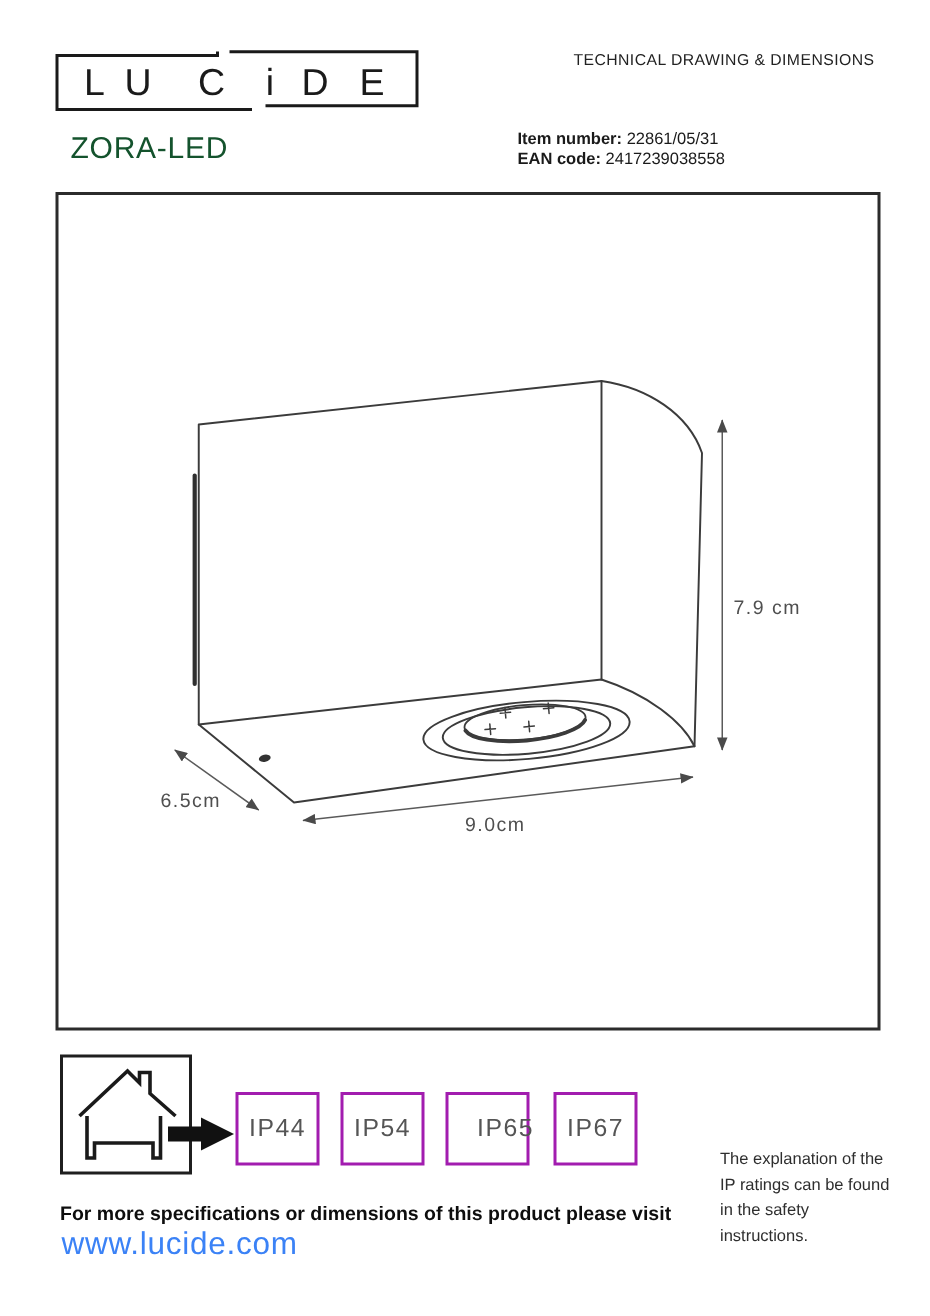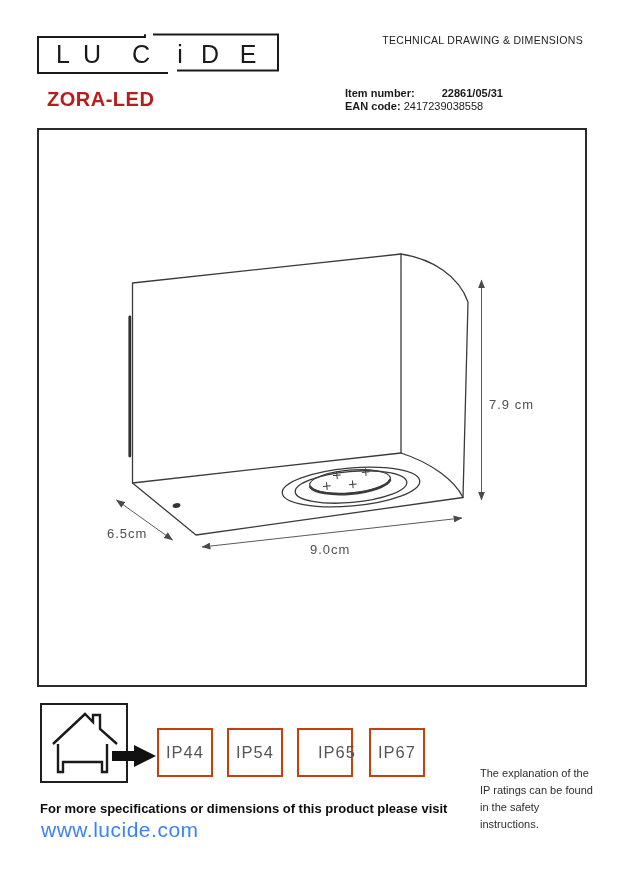--- a/index.html
+++ b/index.html
@@ -3,30 +3,30 @@
 <meta charset="utf-8">
 <style>
   html,body{margin:0;padding:0;background:#fff;}
   #page{
     position:relative;width:620px;height:877px;background:#ffffff;
     font-family:"Liberation Sans",sans-serif;color:#111;overflow:hidden;
   }
   .abs{position:absolute;}
   
   #doc-title{top:34px;right:37px;font-size:10.5px;letter-spacing:.3px;color:#222;}
-  #product-name{left:47px;top:88px;font-size:20px;font-weight:bold;letter-spacing:.5px;color:#b91c1c;}
+  #product-name{left:47px;top:88px;font-size:20px;font-weight:normal;letter-spacing:.5px;color:#14532d;}
   #meta{left:302px;top:87px;font-size:11px;line-height:12.5px;color:#1a1a1a;}
   #meta .lbl{font-weight:bold;padding-left:43px;}
-  #meta .val-bold{font-weight:bold;margin-left:24px;}
+  #meta .val-bold{font-weight:normal;}
   
   #drawing-box{left:37px;top:128px;width:550px;height:559px;border:2px solid #2b2b2b;box-sizing:border-box;background:#fff;}
   #fixture-svg{left:0;top:0;width:620px;height:877px;pointer-events:none;}
   
   #house-box{left:40px;top:703px;width:88px;height:80px;border:2px solid #1f1f1f;box-sizing:border-box;}
-  .ip-box{top:728px;width:56px;height:49px;border:2px solid #c2410c;box-sizing:border-box;
+  .ip-box{top:728px;width:56px;height:49px;border:2px solid #a21caf;box-sizing:border-box;
           display:flex;align-items:center;justify-content:center;
           font-size:16.5px;letter-spacing:1px;color:#555;}
   #ip-0{left:157px;} #ip-1{left:227px;} #ip-2{left:297px;padding-left:24px;} #ip-3{left:369px;}
   #ip-note{left:480px;top:717px;width:135px;font-size:11px;line-height:17px;color:#2e2e2e;white-space:pre-line;margin-top:48px;}
   #more-info{left:40px;top:801px;font-size:13px;font-weight:bold;color:#0d0d0d;}
   #website{left:41px;top:818px;font-size:21px;font-weight:normal;letter-spacing:.5px;color:#3b82f6;}
   svg text{font-family:"Liberation Sans",sans-serif;}
   .logo-letter{font-size:25px;fill:#1a1a1a;}
   .dim-label{font-size:13px;fill:#4f4f4f;letter-spacing:1px;}
 </style>

